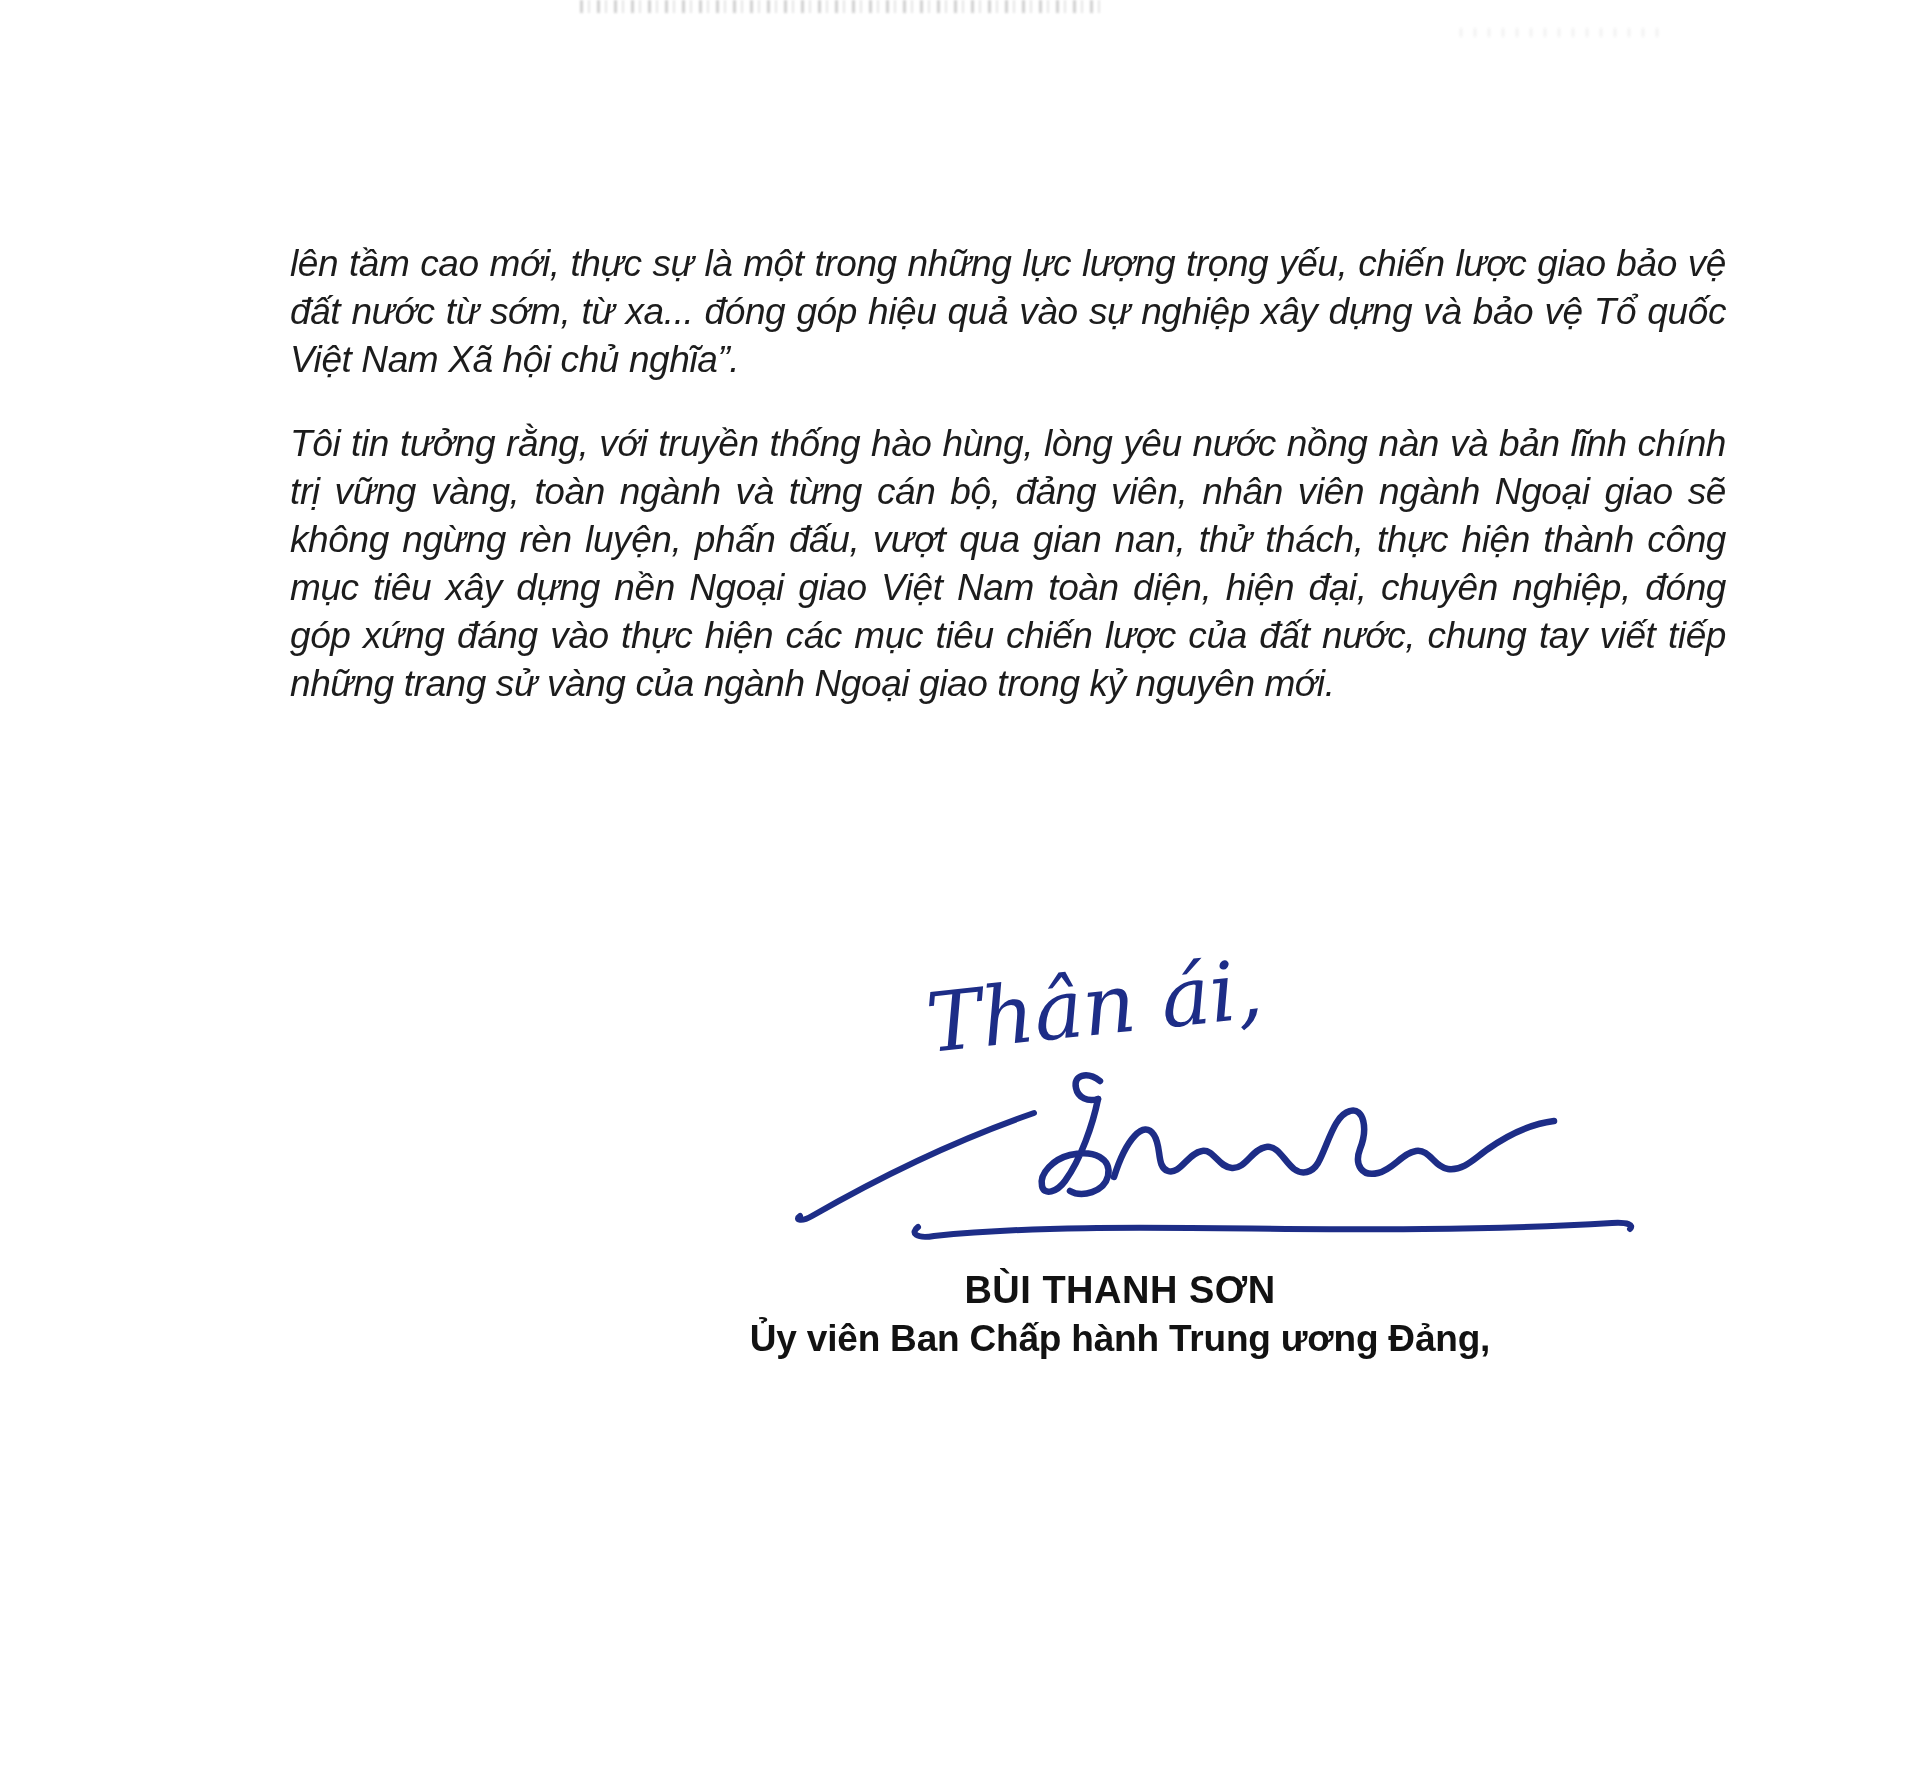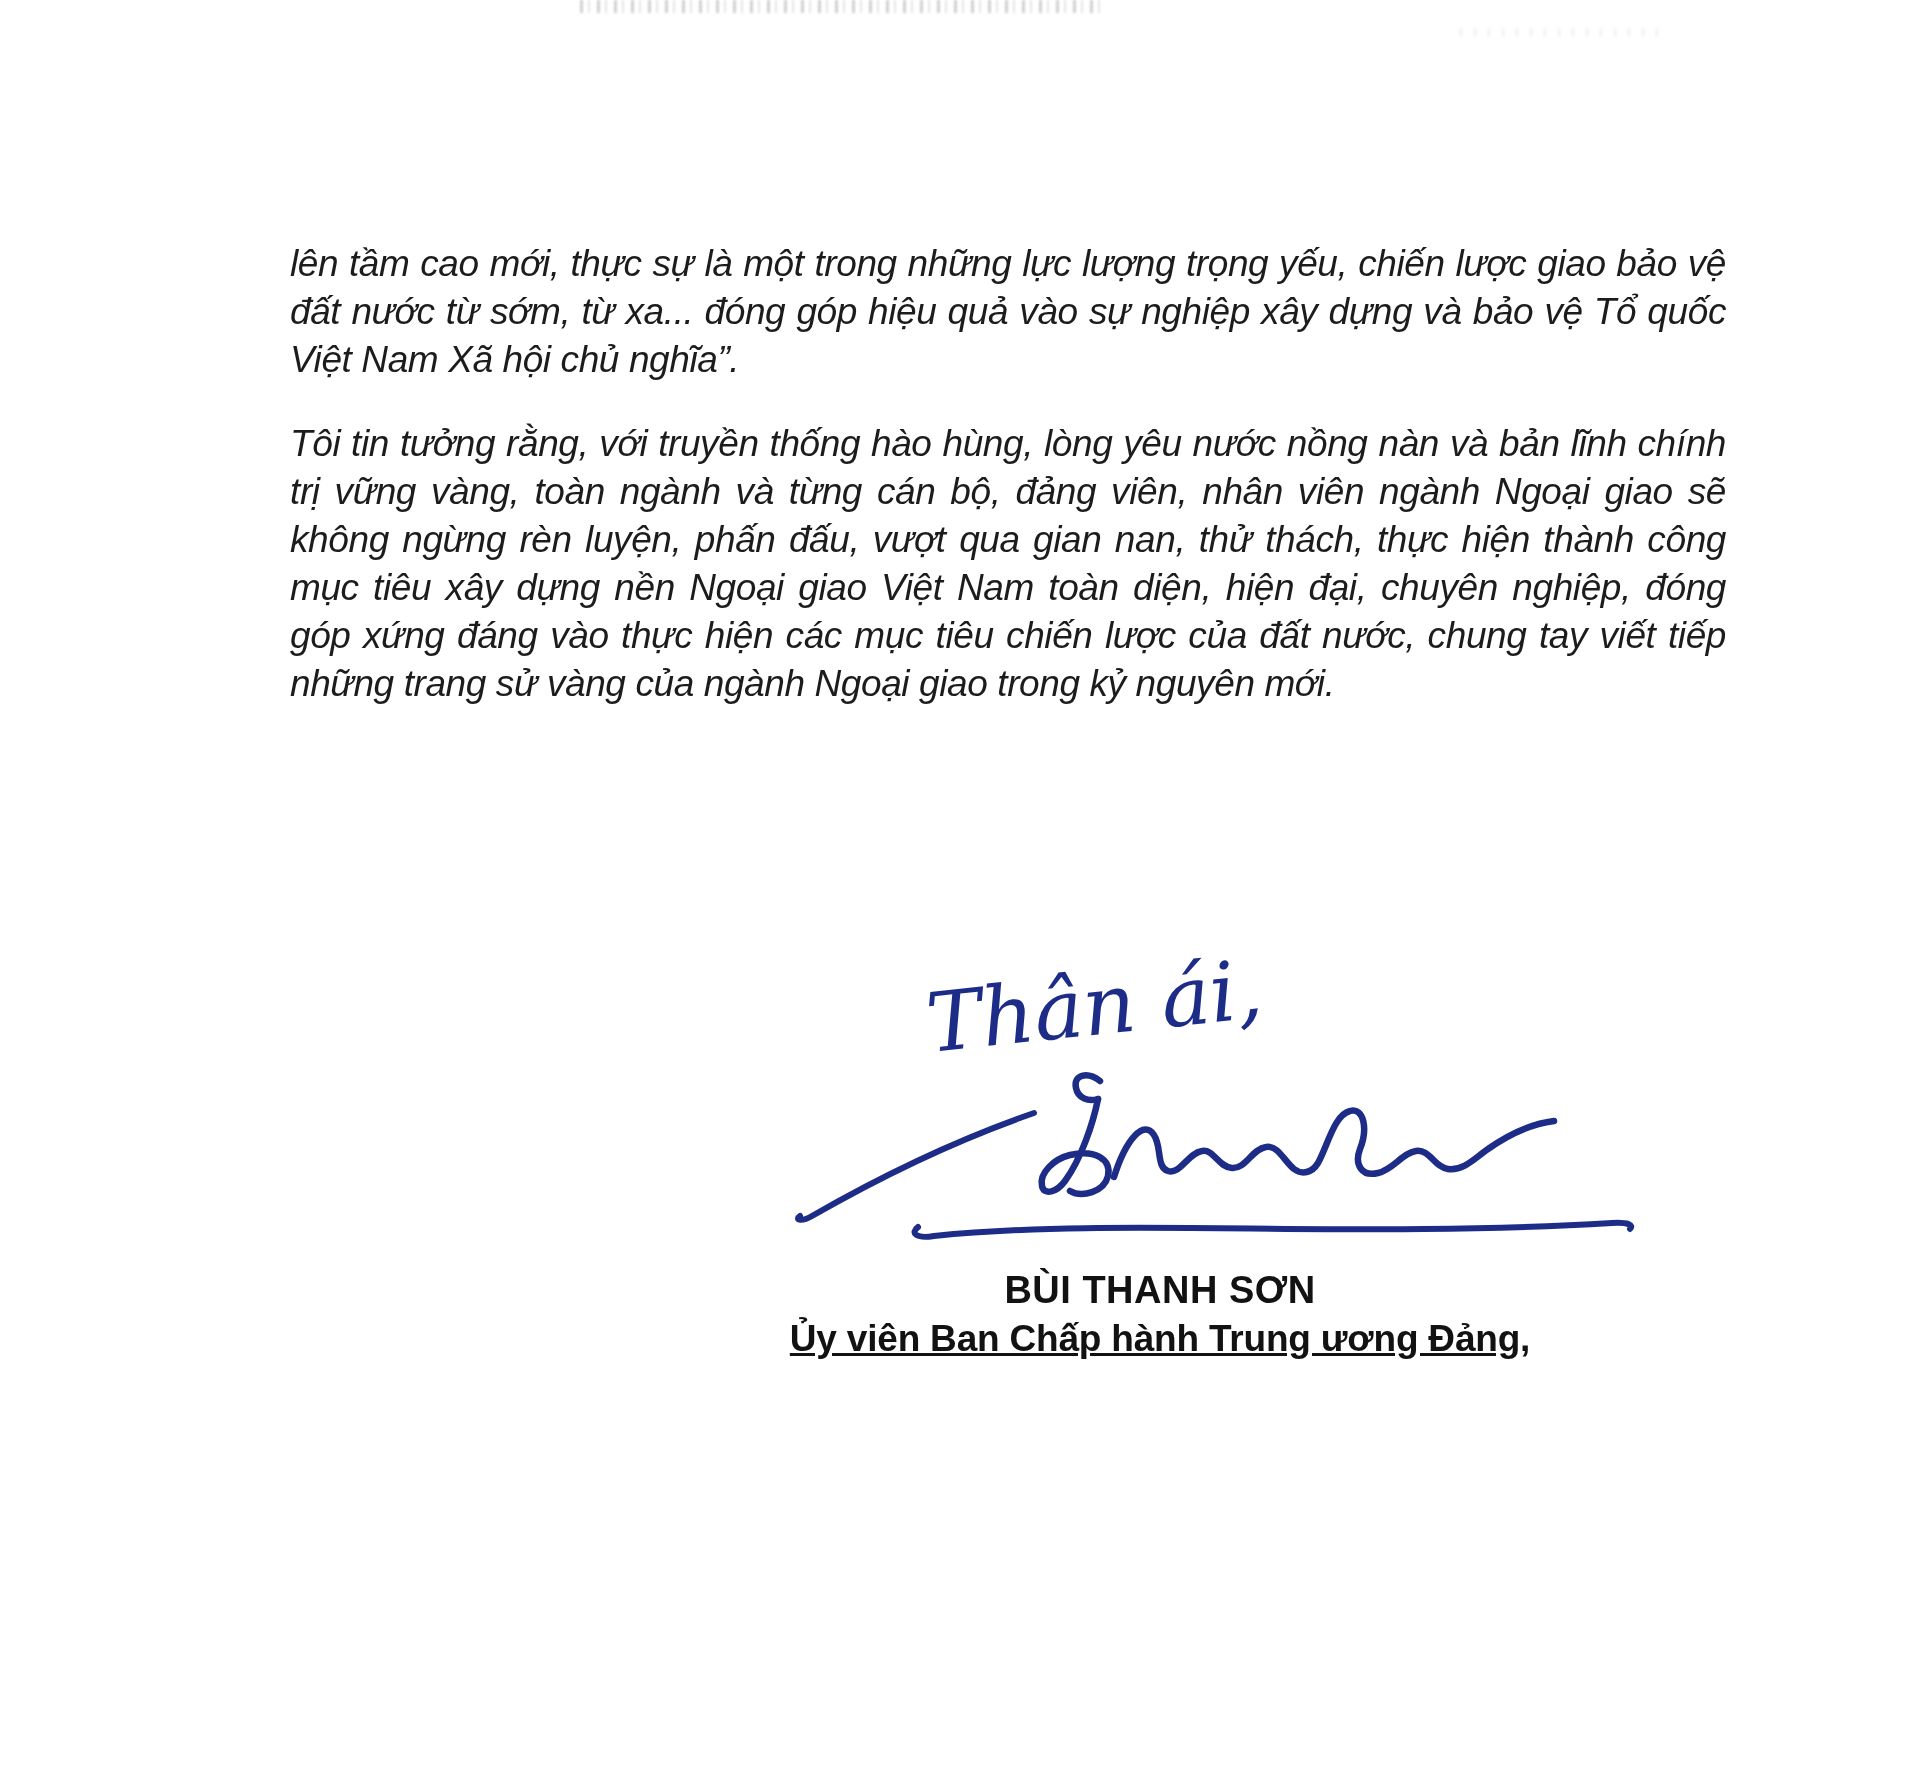--- a/index.html
+++ b/index.html
@@ -59,36 +59,35 @@
     stroke-linejoin:round;
   }
   .valediction-text{
     font-family:"DejaVu Serif",serif;
     font-style:italic;
     font-size:82px;
     fill:var(--ink);
   }
   .signer-block{
     position:absolute;
-    left:710px;top:1268px;width:900px;
+    left:670px;top:1268px;width:900px;
     text-align:center;
     font-weight:bold;
     color:#121212;
   }
   .signer-name{
     font-size:38px;
     line-height:44px;
     letter-spacing:0.5px;
     margin-bottom:4px;
   }
   .signer-title{
     font-size:37px;
     line-height:46px;
     letter-spacing:-0.2px;
-    text-decoration:underline;
   }
 </style>
 </head>
 <body>
 
 <div class="scan-artifact a1"></div>
 <div class="scan-artifact a2"></div>
 
 <div class="letter-body">
   <p class="quote">lên tầm cao mới, thực sự là một trong những lực lượng trọng yếu, chiến lược giao bảo vệ đất nước từ sớm, từ xa... đóng góp hiệu quả vào sự nghiệp xây dựng và bảo vệ Tổ quốc Việt Nam Xã hội chủ nghĩa”.</p>

